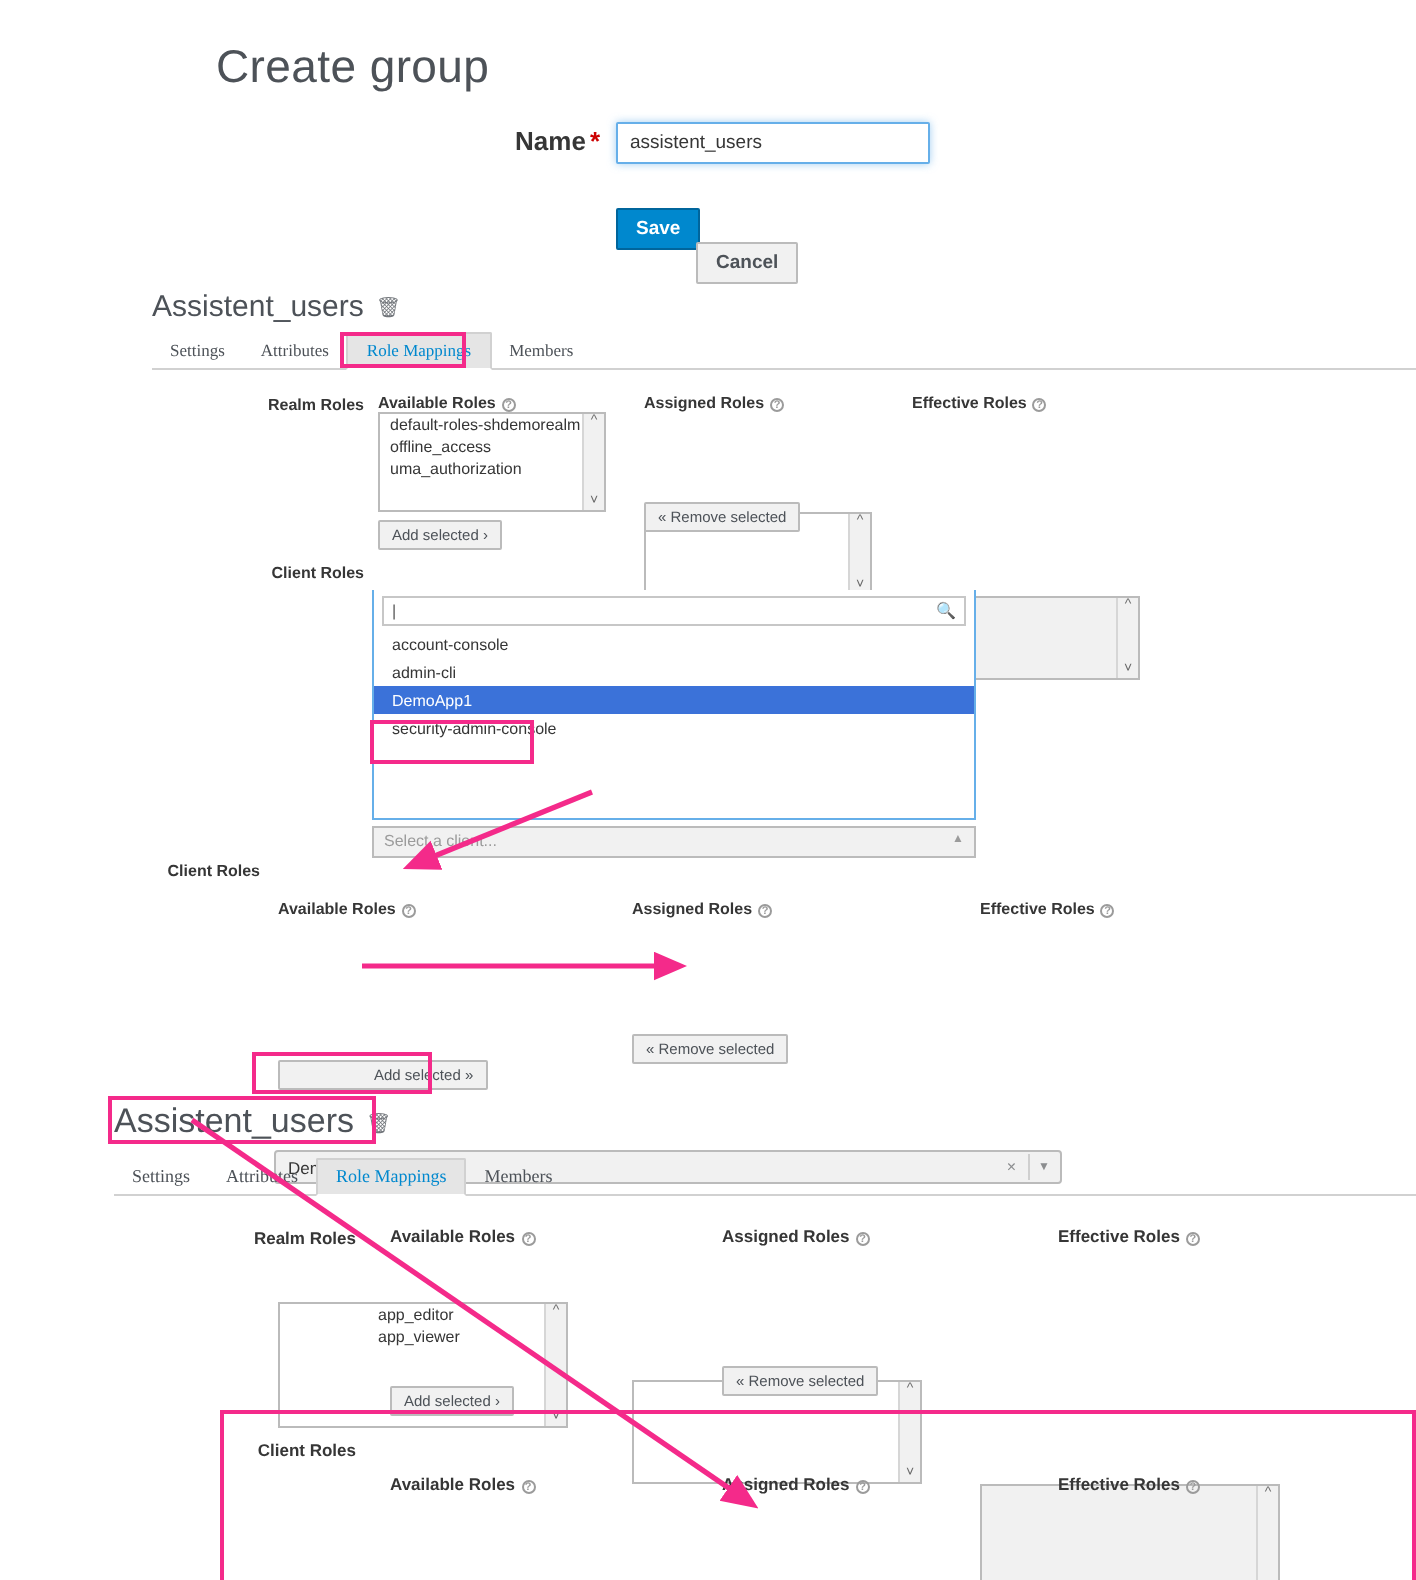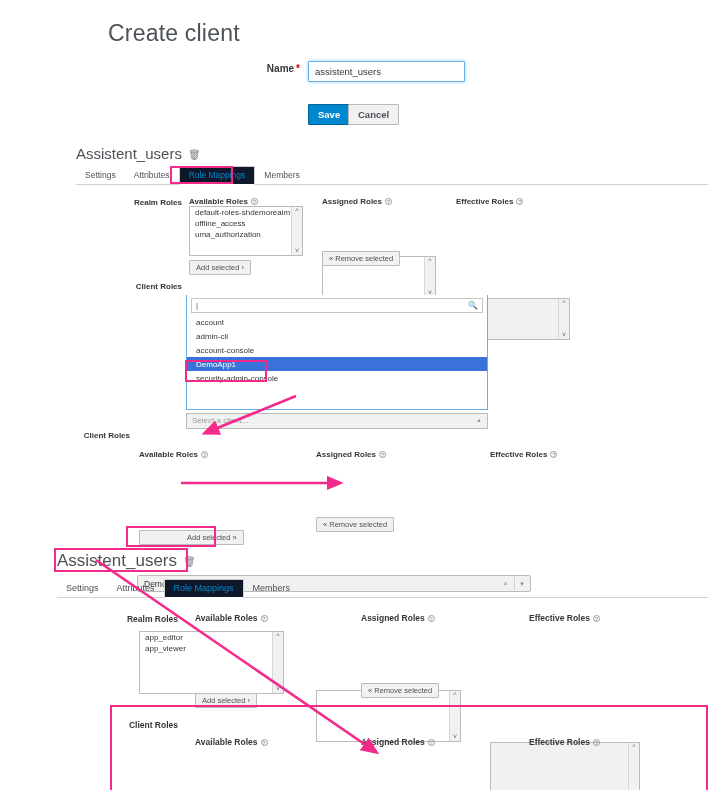--- a/index.html
+++ b/index.html
@@ -49,21 +49,21 @@
     cursor: pointer;
   }
   .btn-primary {
     left: 308px; top: 104px;
     background: #0088ce;
     border: 1px solid #00659c;
     color: #fff;
     font-weight: bold;
   }
   .btn-default {
-    left: 348px; top: 104px;
+    left: 348px; top: 121px;
     background: #f1f1f1;
     border: 1px solid #bbb;
     color: #4d5258;
     font-weight: bold;
   }
 
   
   .group-title {
     font-size: 15px;
     font-weight: 300;
@@ -83,24 +83,25 @@
     border-bottom: 1px solid #d1d1d1;
     height: 19px;
     align-items: flex-end;
   }
   .tab {
     font-size: 8.5px;
     color: #4d5258;
     padding: 0 9px 4px 9px;
     cursor: pointer;
     white-space: nowrap;
+    font-family: Liberation Serif, serif;
   }
   .tab.active {
     color: #0088ce;
-    background: #0f172a;
+    background: #e5e5e5;
     border: 1px solid #d1d1d1;
     border-bottom: 1px solid #fff;
     border-radius: 1px 1px 0 0;
     padding: 3px 9px 4px 9px;
     margin-bottom: -1px;
   }
 
   
   .rm-label {
     font-size: 8px; font-weight: bold; color: #363636;
@@ -225,24 +226,24 @@
   .hl {
     position: absolute;
     border: 2.5px solid #f42a8a;
     pointer-events: none;
   }
   .arrow-svg { position: absolute; left: 0; top: 0; width: 708px; height: 790px; pointer-events: none; }
 </style>
 </head>
 <body>
 
-<div class="abs page-title">Create client</div>
+<div class="abs page-title">Create group</div>
 
 <div class="abs" style="left:200px; top:63px; width:100px;">
-  <div style="text-align:right; font-size:10px; font-weight:bold;">
+  <div style="text-align:right; font-size:13px; font-weight:bold;">
     <span>Name</span><span class="req-star">*</span>
   </div>
 </div>
 <input class="abs name-input" value="assistent_users" style="">
 
 <button class="abs btn btn-primary">Save</button>
 <button class="abs btn btn-default">Cancel</button>
 
 <div class="abs group-title" style="left:76px; top:145px;">
   <span>Assistent_users</span><span class="trash-icon">🗑</span>
@@ -297,39 +298,38 @@
 <div class="abs sel2" style="left:186px; top:279px; width:302px;">
   <span>Select a client...</span>
   <span class="caret">▲</span>
 </div>
 
 <div class="abs dd-panel" style="left:186px; top:295px; width:302px; height:115px;">
   <div class="dd-search">
     <span class="caret-txt">|</span>
     <span class="mag">🔍</span>
   </div>
-  <div class="dd-item">account</div>
+  <div class="dd-item">account-console</div>
   <div class="dd-item">admin-cli</div>
-  <div class="dd-item">account-console</div>
   <div class="dd-item sel">DemoApp1</div>
   <div class="dd-item">security-admin-console</div>
 </div>
 
 <div class="abs rm-label" style="left:40px; top:431px; width:90px;">Client Roles</div>
 
 <div class="abs sel2b" style="left:137px; top:425px; width:394px;">
   <span>DemoApp1</span>
   <span class="clear">×</span>
   <span class="arrowbox">▼</span>
 </div>
 
 <div class="abs col-label" style="left:139px; top:450px;">
   <span>Available Roles</span><span class="help-icon">?</span>
 </div>
-<div class="abs listbox" style="left:139px; top:464px; width:145px; height:63px;">
+<div class="abs listbox" style="left:139px; top:484px; width:145px; height:63px;padding-left:44px;">
   <div class="opt">app_editor</div>
   <div class="opt">app_viewer</div>
   <div class="sb">
       <span>^</span>
       <span>˅</span>
     </div>
 </div>
 <button class="abs sm-btn" style="left:139px; top:530px;padding-left:47px;">Add selected »</button>
 
 <div class="abs col-label" style="left:316px; top:450px;">

